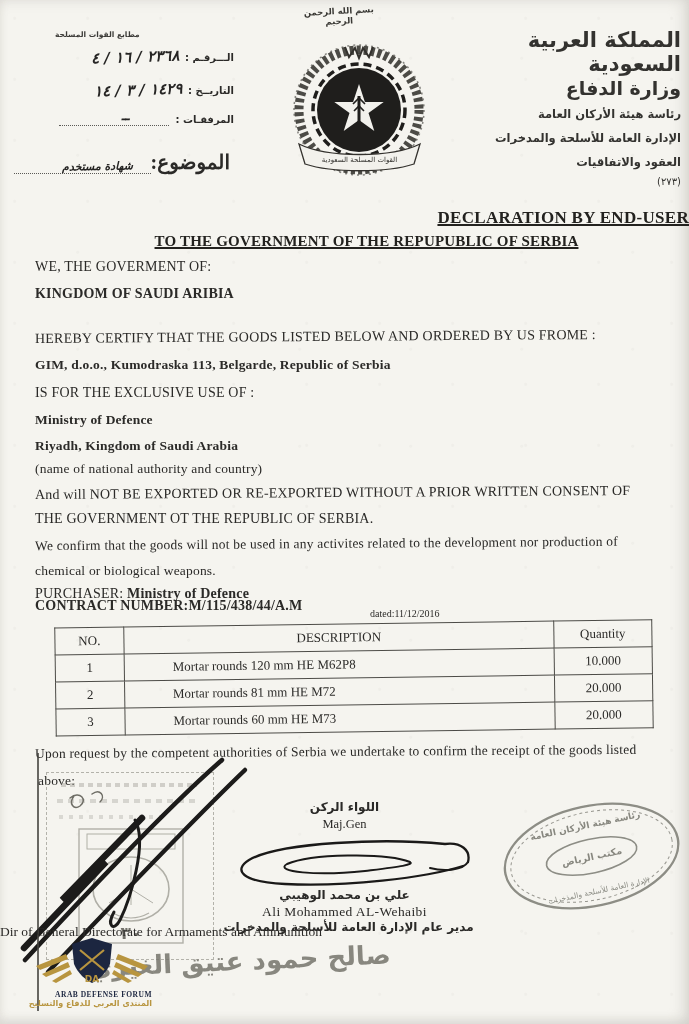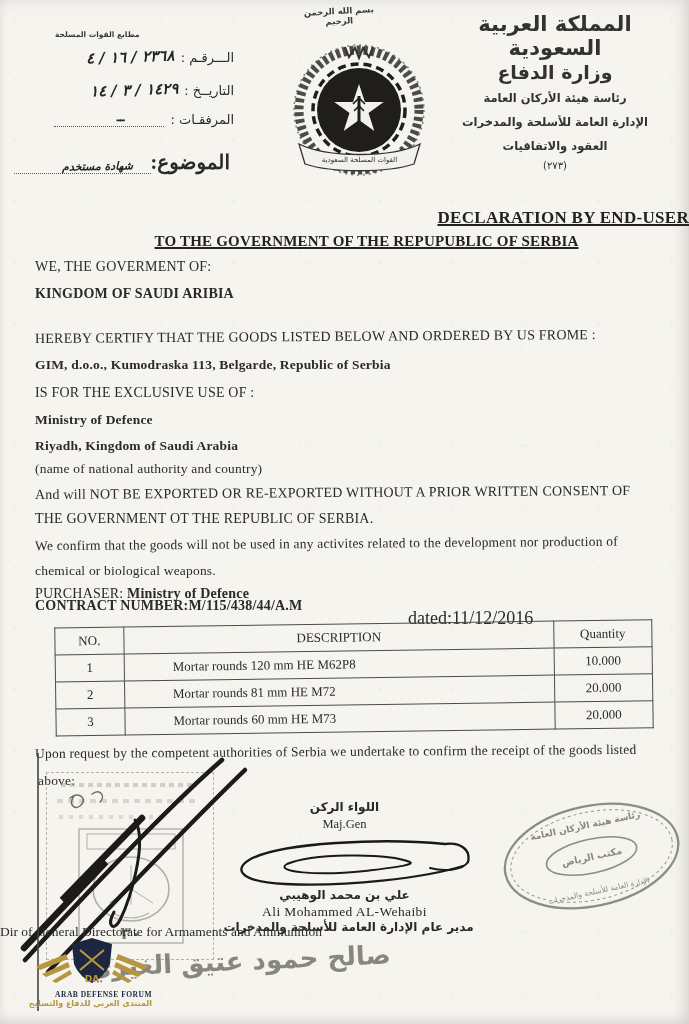--- a/index.html
+++ b/index.html
@@ -15,29 +15,29 @@
     overflow:hidden;
     font-family:"Liberation Serif","DejaVu Serif",serif;
     color:#2b2a28;
   }
   .abs { position:absolute; }
   .ar { font-family:"DejaVu Sans",sans-serif; direction:rtl; }
   .hand { font-family:"DejaVu Sans",sans-serif; font-style:italic; font-weight:bold; color:#262524; }
   
   .press-note { left:55px; top:30px; font-size:7.5px; font-weight:bold; color:#3c3b38; }
   .field-row { left:12px; width:222px; display:flex; flex-direction:row-reverse; align-items:center; gap:6px; }
-  .field-label { font-size:13px; font-weight:normal; white-space:nowrap;text-align:center; }
+  .field-label { font-size:10px; font-weight:bold; white-space:nowrap;text-align:center; }
   .field-value { font-size:15px; transform:rotate(-2deg); direction:ltr; white-space:nowrap; }
   .dotted { border-bottom:1.5px dotted #5a5955; display:inline-block; }
   .subject-row { left:14px; top:150px; width:216px; display:flex; flex-direction:row-reverse; align-items:flex-end; }
   .subject-label { font-size:20px; font-weight:bold; white-space:nowrap;font-family:Liberation Serif, serif; }
   .subject-line { position:relative; flex:1; border-bottom:1.5px dotted #5a5955; height:16px; }
   .subject-value { position:absolute; right:18px; bottom:0px; font-size:11px; white-space:nowrap; transform:rotate(-1deg); }
   
-  .ministry { right:8px; top:12px; width:252px; text-align:center; color:#33322f; }
+  .ministry { right:8px; top:28px; width:252px; text-align:right; color:#33322f; }
   .ministry .l1 { font-size:21px; font-weight:bold; margin-bottom:1px; }
   .ministry .l2 { font-size:19px; font-weight:bold; margin-bottom:8px; }
   .ministry .l3 { font-size:11.5px; font-weight:bold; margin-bottom:10px; }
   .ministry .l4 { font-size:11.5px; font-weight:bold; margin-bottom:10px; }
   .ministry .l5 { font-size:11.5px; font-weight:bold; margin-bottom:7px; }
   .ministry .l6 { font-size:10px; }
   .bismillah { left:296px; top:6px; width:86px; font-size:8.5px; font-weight:bold; text-align:center; transform:rotate(-3deg); color:#3a3935; }
   
   .title1 { left:0; top:208px; width:100%; text-align:right; font-size:17px; font-weight:bold;
             text-decoration:underline; text-decoration-thickness:2px; letter-spacing:.3px; color:#23221f; }
@@ -141,21 +141,21 @@
   <div class="abs bl" style="top:461px;">(name of  national authority and country)</div>
   <div class="abs bl caps" style="top:485px;transform:rotate(-0.4deg);">And will NOT BE EXPORTED OR RE-EXPORTED WITHOUT A PRIOR WRITTEN CONSENT OF</div>
   <div class="abs bl caps" style="top:511px;">THE GOVERNMENT OT THE REPUBLIC OF SERBIA.</div>
   <div class="abs bl" style="top:536px;transform:rotate(-0.45deg);">We confirm that the goods will not be used in any activites related to the development nor production of</div>
   <div class="abs bl" style="top:563px;">chemical or biological weapons.</div>
   <div class="abs bl caps" style="top:586px;">
     <span>PURCHASER:</span>
     <span class="b">Ministry of Defence</span>
   </div>
   <div class="abs bl caps" style="top:598px;font-weight:bold;">CONTRACT NUMBER:M/115/438/44/A.M</div>
-  <div class="abs" style="left:408px;top:608px;font-size:18px;">dated:11/12/2016</div>
+  <div class="abs" style="left:370px;top:608px;font-size:10px;">dated:11/12/2016</div>
 
   <div class="abs goods-table">
     <table>
       <tbody>
           <tr>
         <th class="col-no">NO.</th>
         <th class="col-desc">DESCRIPTION</th>
         <th class="col-qty">Quantity</th>
       </tr>
       <tr>

